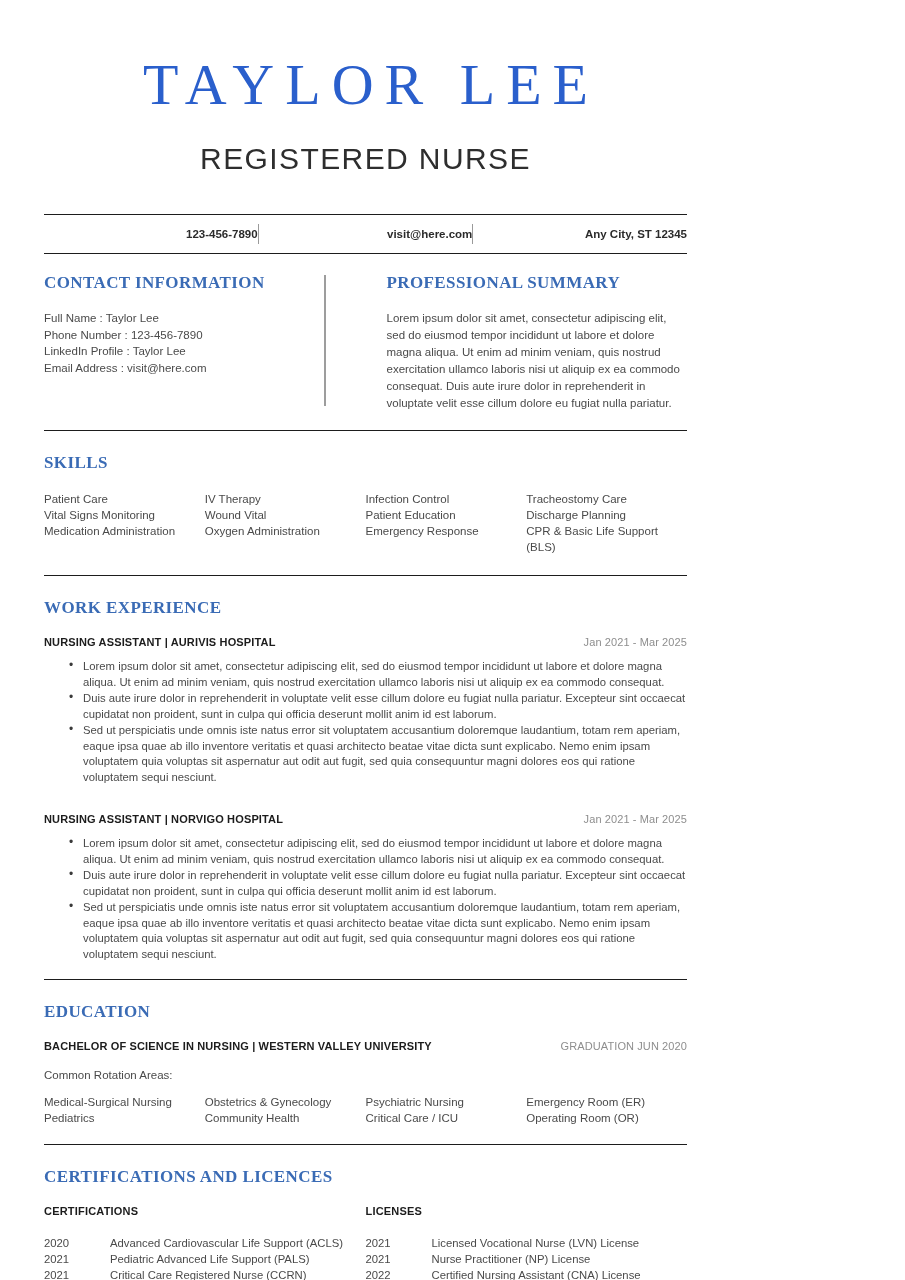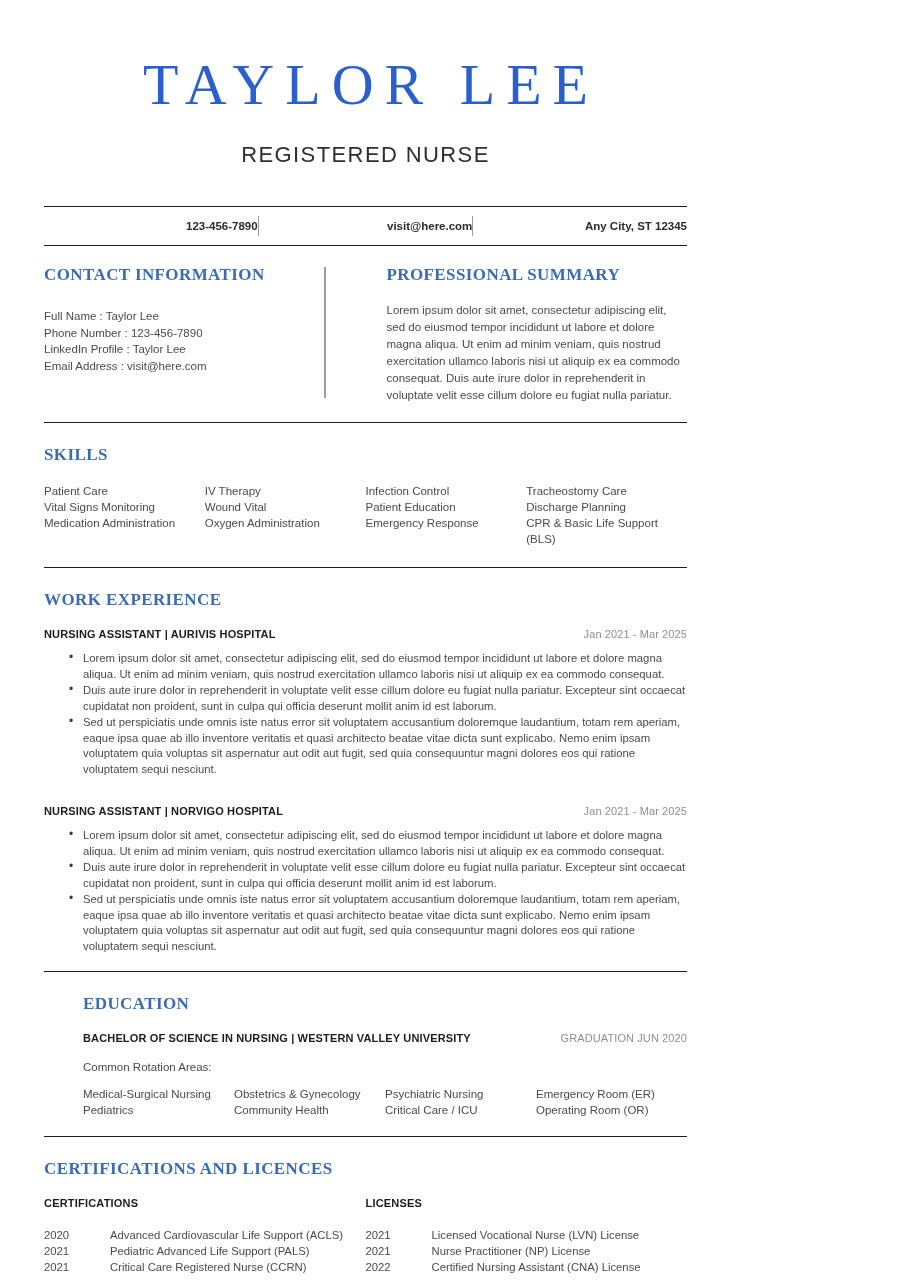--- a/index.html
+++ b/index.html
@@ -19,21 +19,21 @@
     font-size:58px;
     line-height:1;
     letter-spacing:11px;
     color:#2a5fcc;
     padding-top:56px;
     text-indent:11px;
     font-weight:400;
   }
   .role {
     text-align:center;
-    font-size:22px;
+    font-size:30px;
     letter-spacing:1.4px;
     color:#2e2e2e;
     margin-top:28px;
     font-weight:400;
   }
 
   
   .contact-bar {
     margin-top:38px;
     border-top:1.6px solid #1d1d1d;
@@ -68,21 +68,21 @@
   .twocol {
     display:flex;
     padding-top:19px;
     padding-bottom:18px;
     min-height:132px;
   }
   .col-left { width:280px; padding-right:16px; }
   .vdiv { width:1.5px; background:#9d9d9d; margin:2px 0 6px 0; }
   .col-right { flex:1; padding-left:61px; }
   .kv { font-size:11.5px; line-height:16.5px; color:#4a4a4a; }
-  .kv-wrap { margin-top:23px; }
+  .kv-wrap { margin-top:17px; }
   .summary {
     font-size:11.5px; line-height:17px; color:#4a4a4a;
     margin-top:17px;
   }
 
   
   .sec { padding-top:22px; padding-bottom:20px; }
   .grid4 {
     display:grid;
     grid-template-columns:repeat(4, 1fr);
@@ -200,21 +200,21 @@
       <ul class="bullets">
         <li>Lorem ipsum dolor sit amet, consectetur adipiscing elit, sed do eiusmod tempor incididunt ut labore et dolore magna aliqua. Ut enim ad minim veniam, quis nostrud exercitation ullamco laboris nisi ut aliquip ex ea commodo consequat.</li>
         <li>Duis aute irure dolor in reprehenderit in voluptate velit esse cillum dolore eu fugiat nulla pariatur. Excepteur sint occaecat cupidatat non proident, sunt in culpa qui officia deserunt mollit anim id est laborum.</li>
         <li>Sed ut perspiciatis unde omnis iste natus error sit voluptatem accusantium doloremque laudantium, totam rem aperiam, eaque ipsa quae ab illo inventore veritatis et quasi architecto beatae vitae dicta sunt explicabo. Nemo enim ipsam voluptatem quia voluptas sit aspernatur aut odit aut fugit, sed quia consequuntur magni dolores eos qui ratione voluptatem sequi nesciunt.</li>
       </ul>
     </div>
   </div>
 
   <div class="rule"></div>
 
-  <div class="sec" style="padding-bottom:18px;margin-left:39px;">
+  <div class="sec" style="padding-bottom:18px;">
     <div class="sec-title">EDUCATION</div>
     <div class="job-head" style="margin-top:18px;">
       <div class="job-title">BACHELOR OF SCIENCE IN NURSING | WESTERN VALLEY UNIVERSITY</div>
       <div class="job-date">GRADUATION JUN 2020</div>
     </div>
     <div class="edu-note">Common Rotation Areas:</div>
     <div class="grid4 edu-grid">
       <div>Medical-Surgical Nursing</div>
       <div>Obstetrics &amp; Gynecology</div>
       <div>Psychiatric Nursing</div>

